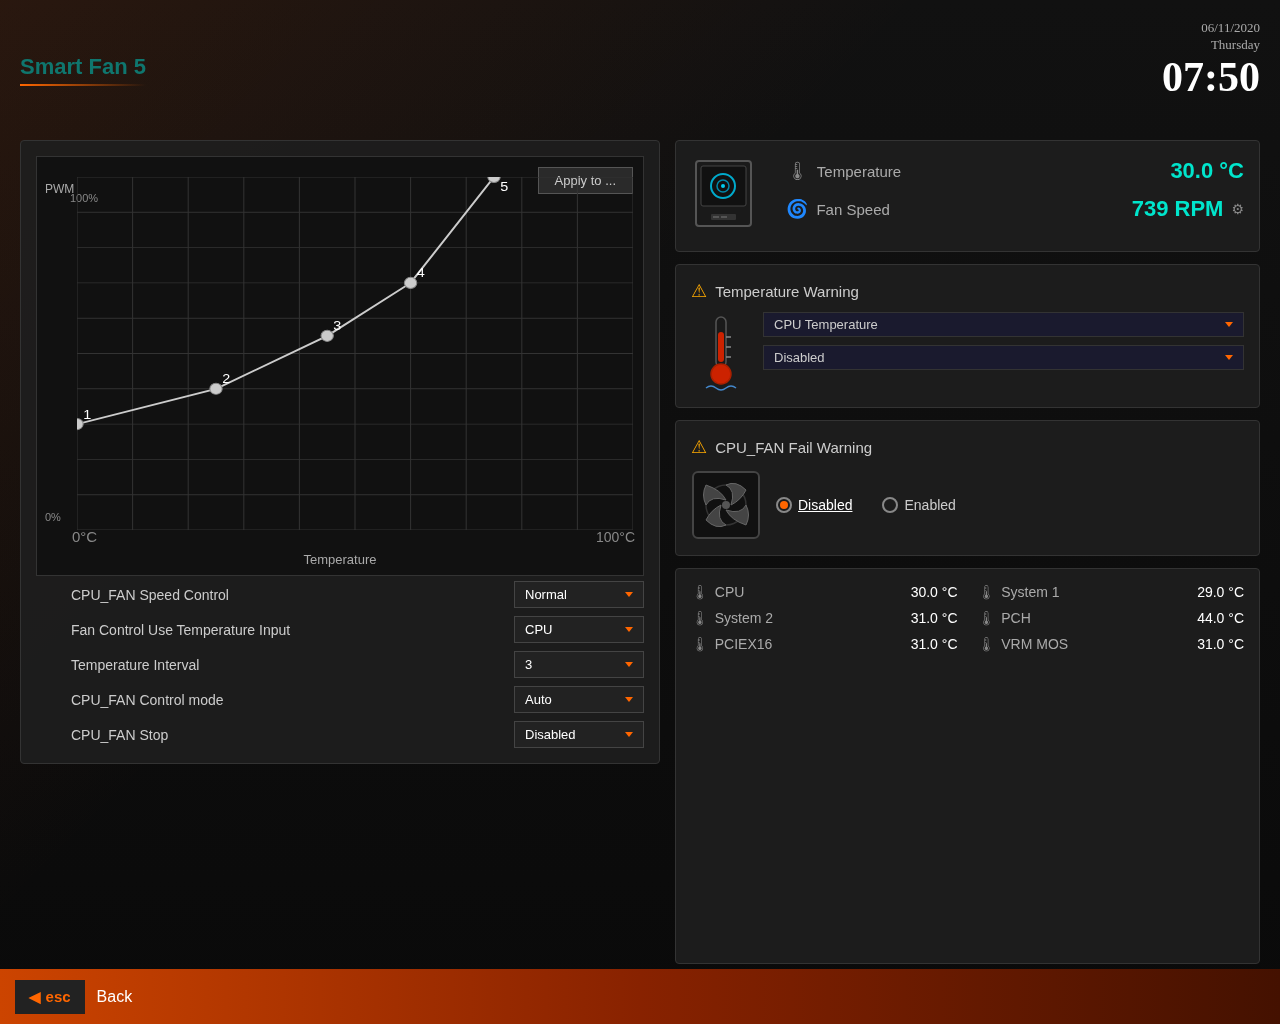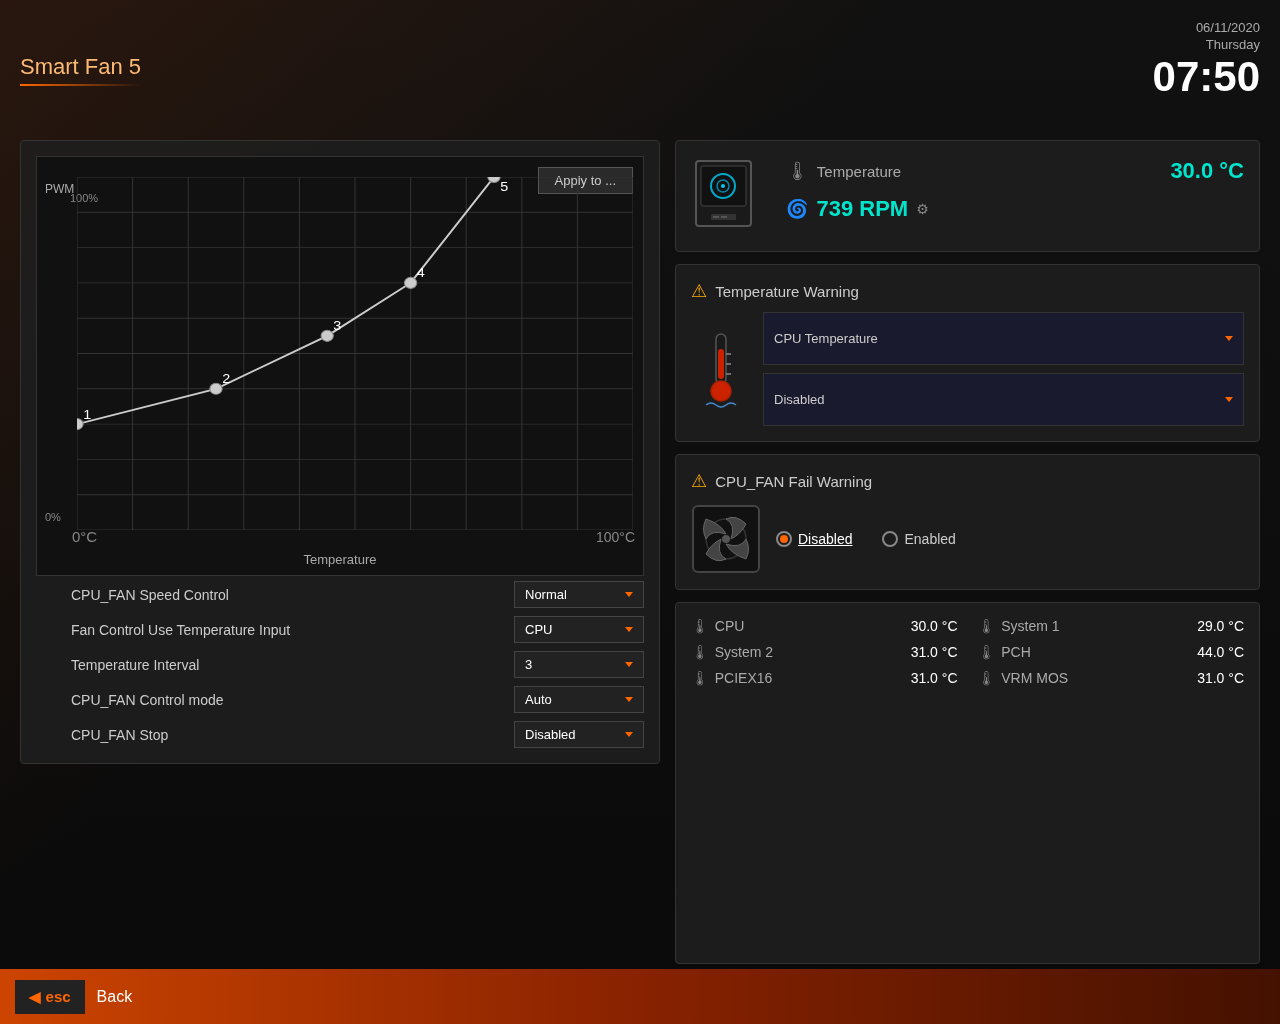--- a/index.html
+++ b/index.html
@@ -79,40 +79,41 @@
       letter-spacing: 3px;
       margin-top: 2px;
     }
 
     .page-title-area {
       display: flex;
       flex-direction: column;
     }
 
     .page-title {
-      color: #fdba74;
+      color: #0f766e;
       font-size: 22px;
-      font-weight: normal;
+      font-weight: bold;
     }
 
     .title-underline {
       height: 2px;
       width: 100%;
       background: linear-gradient(to right, #ff6600, transparent);
       margin-top: 4px;
     }
 
     .datetime-area {
       position: absolute;
       right: 20px;
       top: 20px;
       text-align: right;
       display: flex;
       flex-direction: column;
       align-items: flex-end;
+      font-family: Liberation Serif, serif;
     }
 
     .date-text {
       color: #aaa;
       font-size: 13px;
       line-height: 1.3;
     }
 
     .time-text {
       color: #fff;
@@ -391,21 +392,21 @@
       flex: 1;
       display: flex;
       flex-direction: column;
       gap: 8px;
     }
 
     .warning-dropdown {
       background: #1a1a2e;
       border: 1px solid #333;
       color: #ccc;
-      padding: 18px 10px;
+      padding: 4px 10px;
       font-size: 13px;
       display: flex;
       align-items: center;
       justify-content: space-between;
       cursor: pointer;
     }
 
     
     .fail-warning-header {
       display: flex;
@@ -690,20 +691,21 @@
         </div>
 
         <div class="readings-area">
           <div class="reading-row">
             <span class="reading-icon">🌡</span>
             <span class="reading-label">Temperature</span>
             <span class="reading-value">30.0 °C</span>
           </div>
           <div class="reading-row">
             <span class="reading-icon">🌀</span>
+            <span class="reading-label">Fan Speed</span>
             <span class="reading-value">739 RPM</span>
             <span class="gear-icon-small">⚙</span>
           </div>
         </div>
       </div>
 
       <div class="info-card">
         <div class="warning-header">
           <span class="warning-icon">⚠</span>
           <span class="warning-title">Temperature Warning</span>

